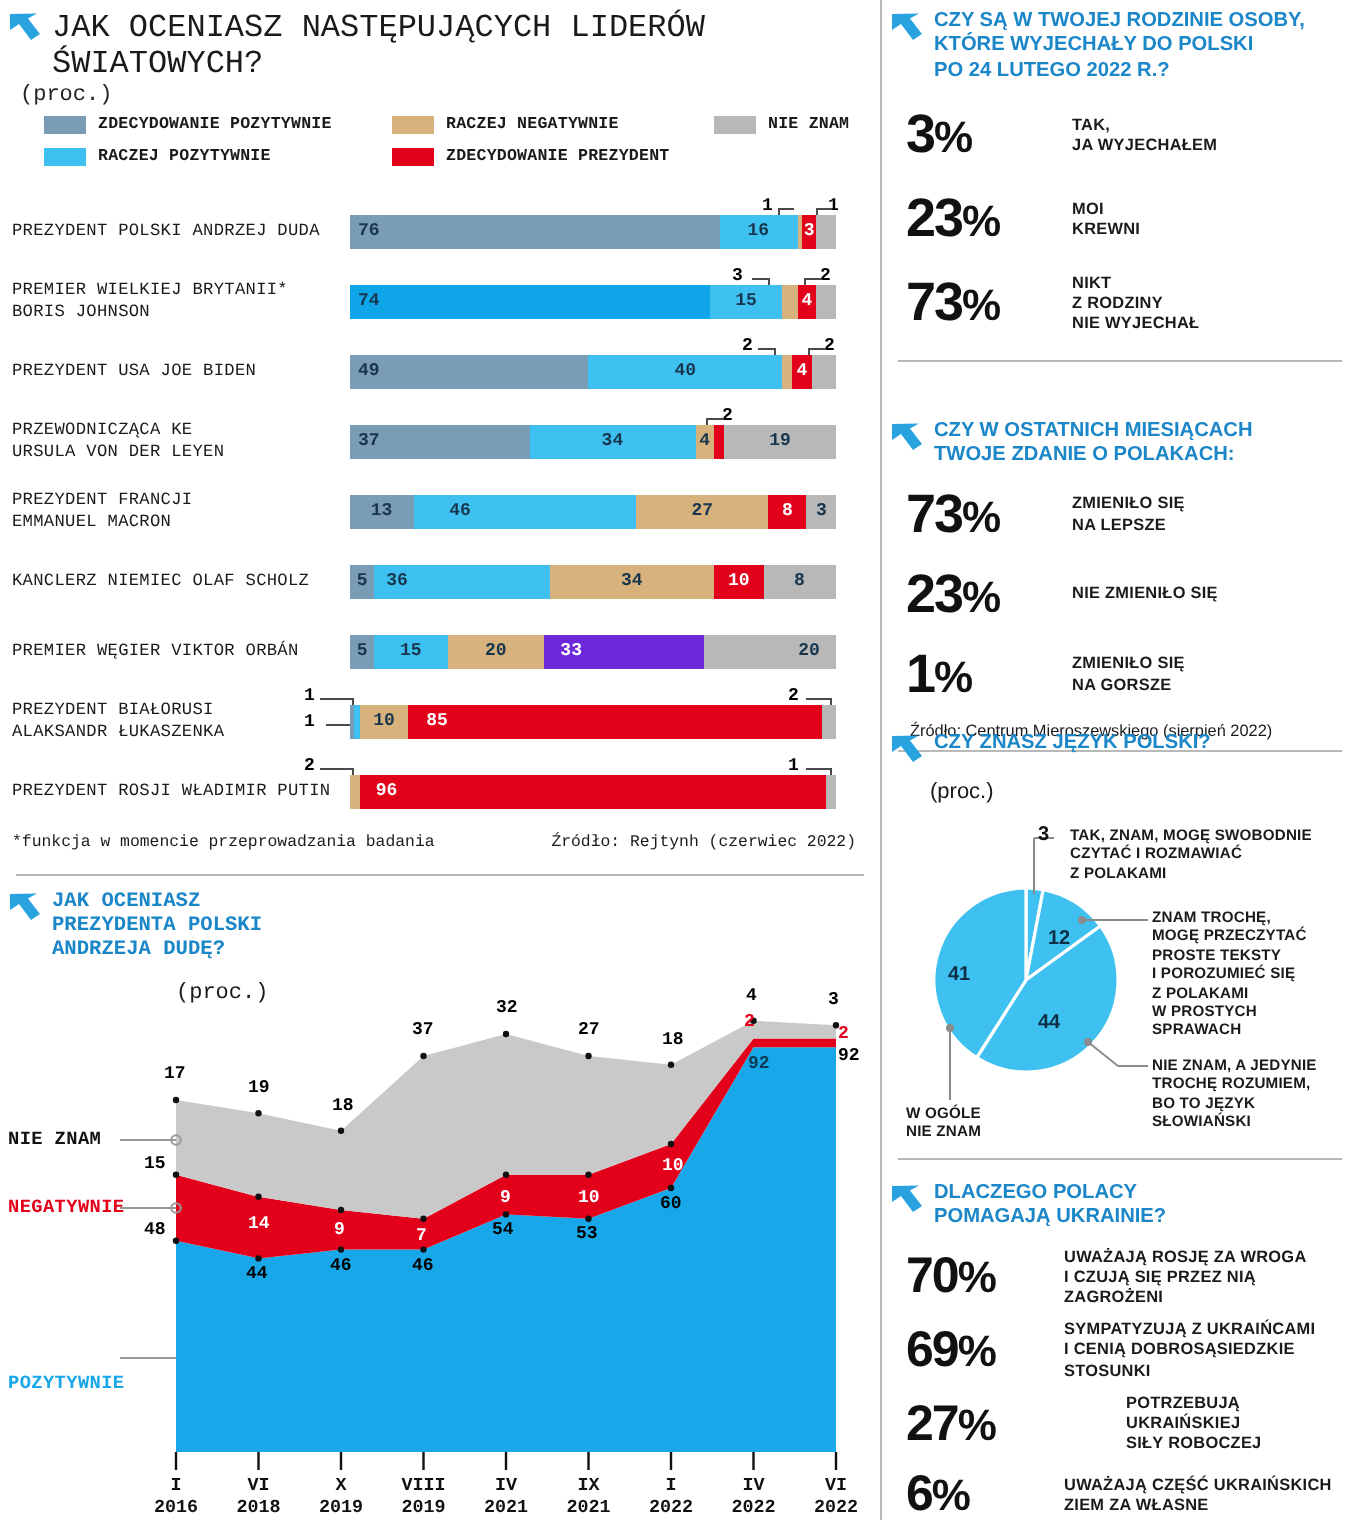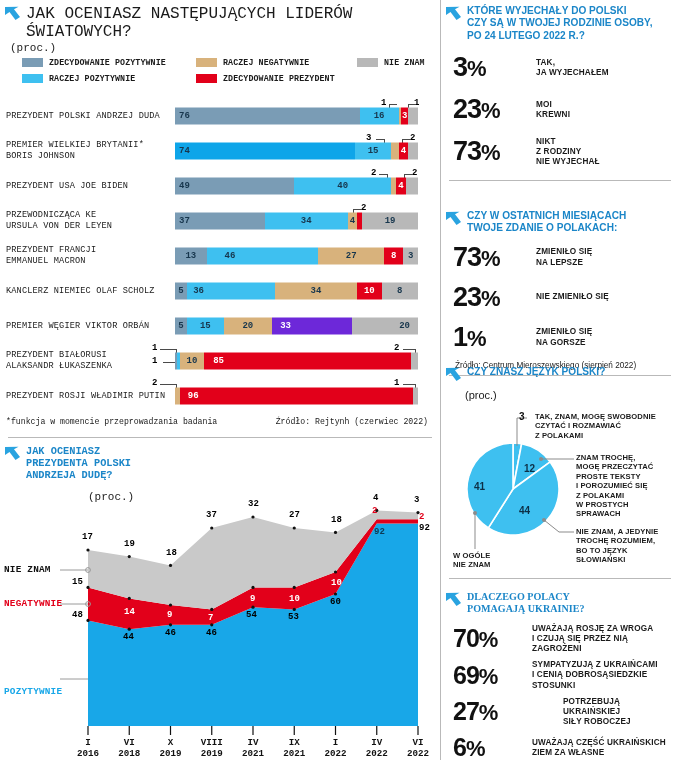--- a/index.html
+++ b/index.html
@@ -494,22 +494,22 @@
   <div class="col-right">
 
     <div class="panel" style="height:204px;">
       <div class="head">
         <span class="arrow-icon">
           <svg width="17" height="17" viewBox="0 0 17 17">
             <path d="M1 1 L1 9 L5.5 6 L11.5 14 L16 11 L10 3.2 L14.5 0.8 Z" fill="#29a3e0"></path>
           </svg>
         </span>
         <div>
+          <div style="color:#1b86c8;font-weight:bold;font-size:10.1px;line-height:12.3px;">CZY SĄ W TWOJEJ RODZINIE OSOBY,</div>
           <div style="color:#1b86c8;font-weight:bold;font-size:10.1px;line-height:12.3px;">KTÓRE WYJECHAŁY DO POLSKI</div>
-          <div style="color:#1b86c8;font-weight:bold;font-size:10.1px;line-height:12.3px;">CZY SĄ W TWOJEJ RODZINIE OSOBY,</div>
           <div style="color:#1b86c8;font-weight:bold;font-size:10.1px;line-height:12.3px;">PO 24 LUTEGO 2022 R.?</div>
         </div>
       </div>
 
       <div style="margin-top:8px;">
         <div class="stat">
           <div class="stat-num"><span>3</span><span class="pct">%</span></div>
           <div class="stat-txt">
             <span>TAK,</span><br>
             <span>JA WYJECHAŁEM</span>
@@ -637,21 +637,21 @@
 
         <div class="pie-lab" style="left:12px; top:150px;">
           <span>W OGÓLE</span><br>
           <span>NIE ZNAM</span>
         </div>
       </div>
       <div class="hr" style="margin-top:2px;"></div>
     </div>
 
     <div class="panel">
-      <div class="head" style="padding-top:6px;font-family:Liberation Serif, serif;">
+      <div class="head" style="padding-top:6px;">
         <span class="arrow-icon">
           <svg width="17" height="17" viewBox="0 0 17 17">
             <path d="M1 1 L1 9 L5.5 6 L11.5 14 L16 11 L10 3.2 L14.5 0.8 Z" fill="#29a3e0"></path>
           </svg>
         </span>
         <div>
           <div style="color:#1b86c8;font-weight:bold;font-size:10.1px;line-height:12.3px;">DLACZEGO POLACY</div>
           <div style="color:#1b86c8;font-weight:bold;font-size:10.1px;line-height:12.3px;">POMAGAJĄ UKRAINIE?</div>
         </div>
       </div>

